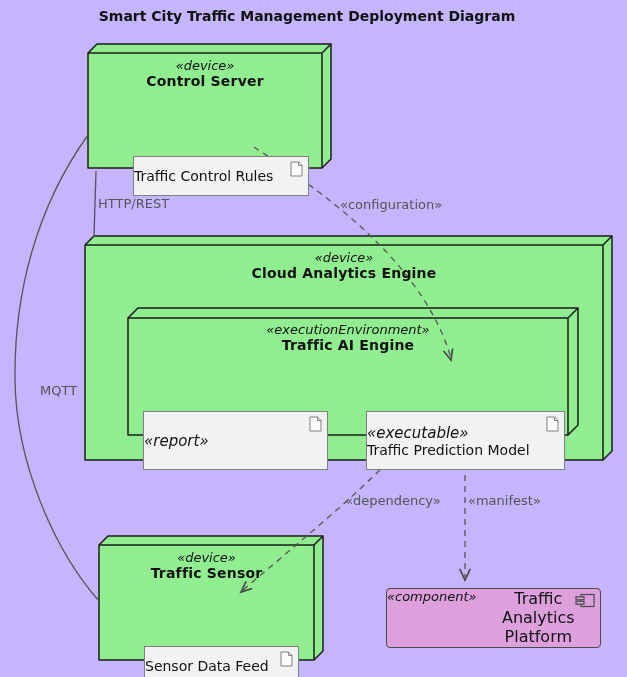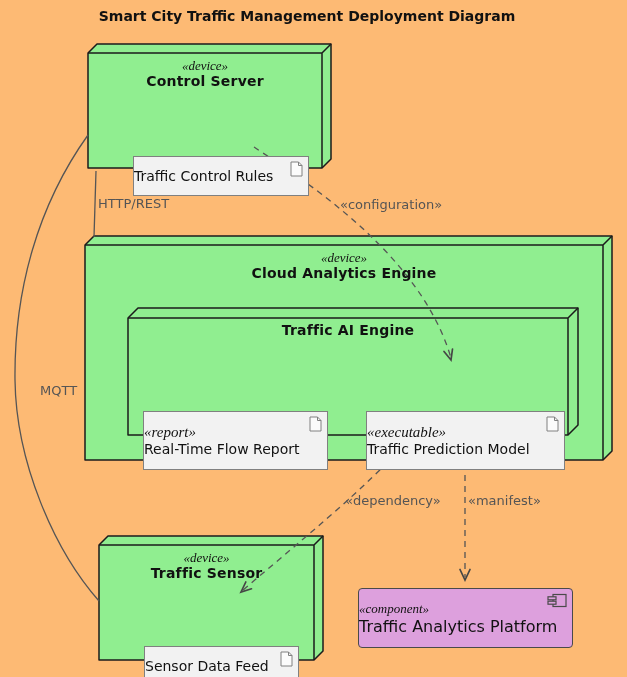--- a/index.html
+++ b/index.html
@@ -5,49 +5,49 @@
   :root{
     --node-fill:#90EE90; --node-border:#1b1b1b;
     --artifact-fill:#f2f2f2; --artifact-border:#808080;
     --component-fill:#DDA0DD; --component-border:#4a4a4a;
     --edge:#555555; --label:#555555; --text:#111111;
   }
   html,body{margin:0;padding:0;background:#ffffff;}
   #canvas{
     position:relative; width:627px; height:677px; overflow:hidden;
     font-family:"DejaVu Sans","Liberation Sans",sans-serif;
-    background:#fdba74;
+    background:#c4b5fd;
   }
   #edge-layer{position:absolute;left:0;top:0;z-index:1;}
   .node-face{fill:var(--node-fill);stroke:var(--node-border);stroke-width:1.5;stroke-linejoin:round;}
   .node-seg{fill:none;stroke:var(--node-border);stroke-width:1.5;stroke-linejoin:round;}
   .edge{fill:none;stroke:var(--edge);stroke-width:1.3;}
   .edge.dashed{stroke-dasharray:6 5;}
   .arrowhead{fill:none;stroke:#454645;stroke-width:1.7;stroke-linecap:round;}
   .diagram-title{
     position:absolute;left:0;top:8px;width:614px;text-align:center;
     font-size:14px;font-weight:bold;color:var(--text);z-index:3;
   }
   .node-label{position:absolute;text-align:center;color:var(--text);z-index:3;line-height:1.18;}
-  .stereo{font-style:italic;font-size:13px;font-family:Liberation Serif, serif;}
+  .stereo{font-style:italic;font-size:13px;}
   .nname{font-weight:bold;font-size:14px;letter-spacing:.2px;}
   .artifact{
     position:absolute;background:var(--artifact-fill);
     border:1px solid var(--artifact-border);border-radius:0;
     z-index:2;display:flex;flex-direction:column;justify-content:center;
     text-align:left;color:var(--text);margin-top:48px;
   }
   .artifact .aname{font-size:14px;}
   .artifact .stereo{font-size:15px;}
   .corner-icon{position:absolute;top:4px;right:5px;}
   .component-box{
     position:absolute;background:var(--component-fill);
     border:1.3px solid var(--component-border);border-radius:4px;
-    z-index:2;display:flex;flex-direction:column;justify-content:center;
-    text-align:left;color:var(--text);
+    z-index:2;display:flex;flex-direction:row;justify-content:center;
+    text-align:center;color:var(--text);margin-left:28px;
   }
   .edge-label{position:absolute;font-size:13px;color:var(--label);z-index:3;white-space:nowrap;}
 </style>
 </head>
 <body>
 
 <div id="canvas">
 
   <div class="diagram-title">Smart City Traffic Management Deployment Diagram</div>
 
@@ -87,20 +87,21 @@
     <div class="stereo">«device»</div>
     <div class="nname">Control Server</div>
   </div>
 
   <div class="node-label" style="left:85px;top:250px;width:518px">
     <div class="stereo">«device»</div>
     <div class="nname">Cloud Analytics Engine</div>
   </div>
 
   <div class="node-label" style="left:128px;top:322px;width:440px">
+    <div class="stereo">«executionEnvironment»</div>
     <div class="nname">Traffic AI Engine</div>
   </div>
 
   <div class="node-label" style="left:99px;top:550px;width:215px">
     <div class="stereo">«device»</div>
     <div class="nname">Traffic Sensor</div>
   </div>
 
   <div class="artifact" style="left:133px;top:108px;width:174px;height:38px">
     <svg class="corner-icon" width="13" height="16" viewBox="0 0 13 16">
@@ -109,21 +110,20 @@
     </svg>
     <div class="aname">Traffic Control Rules</div>
   </div>
 
   <div class="artifact" style="left:143px;top:363px;width:183px;height:57px">
     <svg class="corner-icon" width="13" height="16" viewBox="0 0 13 16">
       <path d="M1,1 H8.5 L12,4.5 V15 H1 Z" fill="#fbfbfb" stroke="#808080" stroke-width="1"></path>
       <path d="M8.5,1 V4.5 H12" fill="none" stroke="#808080" stroke-width="1"></path>
     </svg>
     <div class="stereo">«report»</div>
-    <div class="aname">Real-Time Flow Report</div>
   </div>
 
   <div class="artifact" style="left:366px;top:363px;width:197px;height:57px">
     <svg class="corner-icon" width="13" height="16" viewBox="0 0 13 16">
       <path d="M1,1 H8.5 L12,4.5 V15 H1 Z" fill="#fbfbfb" stroke="#808080" stroke-width="1"></path>
       <path d="M8.5,1 V4.5 H12" fill="none" stroke="#808080" stroke-width="1"></path>
     </svg>
     <div class="stereo">«executable»</div>
     <div class="aname">Traffic Prediction Model</div>
   </div>

